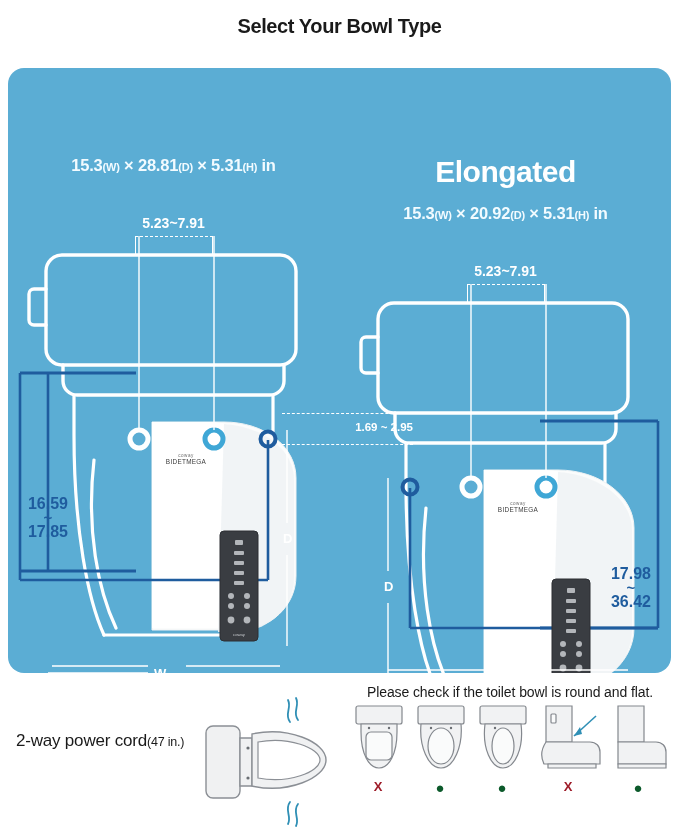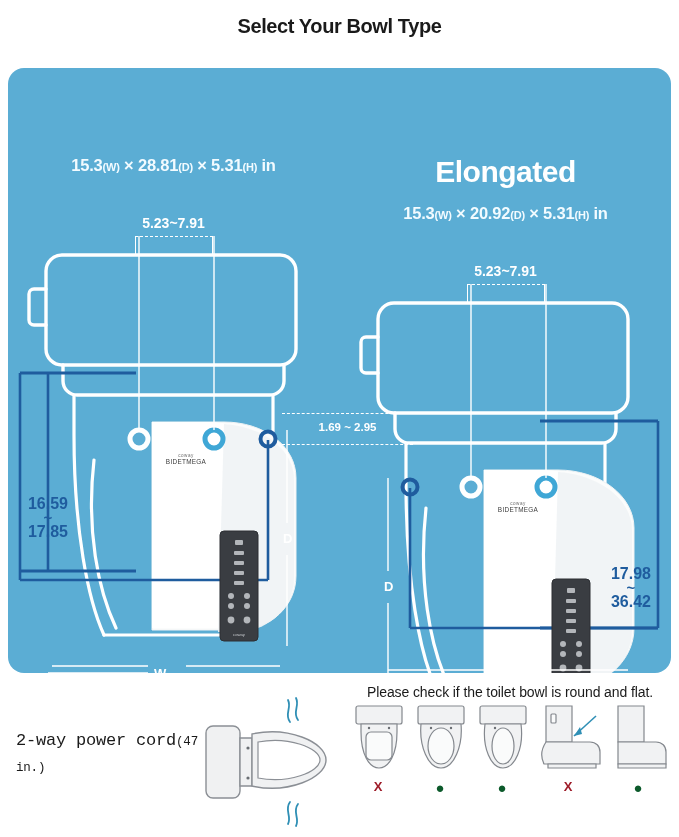--- a/index.html
+++ b/index.html
@@ -63,31 +63,31 @@
 
   
   #center-gap{
     position:absolute;left:274px;top:345px;width:131px;height:34px;
   }
   #center-gap .cg-line{
     position:absolute;left:0;width:131px;height:0;
     border-top:1.4px dashed #ffffff;
   }
   #center-gap .cg-text{
-    position:absolute;left:0;top:8px;width:131px;text-align:center;
+    position:absolute;left:0;top:8px;width:131px;text-align:right;
     font-size:11.5px;font-weight:bold;color:#ffffff;
   }
 
   
   #bottom{
     position:absolute;left:0;top:676px;width:679px;height:161px;
   }
   #cord-text{
     position:absolute;left:16px;top:52px;width:210px;
-    font-size:17px;color:#1a1a1a;line-height:1.55;letter-spacing:-0.2px;font-family:Liberation Mono, monospace;
+    font-size:17px;color:#1a1a1a;line-height:1.55;letter-spacing:-0.2px;
   }
   #cord-text .small{font-size:12.5px;}
 
   #check-title{
     position:absolute;left:355px;top:8px;width:310px;text-align:center;
     font-size:14px;color:#1a1a1a;letter-spacing:-0.1px;
   }
   .mark{
     position:absolute;top:103px;width:46px;text-align:center;
     font-size:13px;font-weight:bold;

